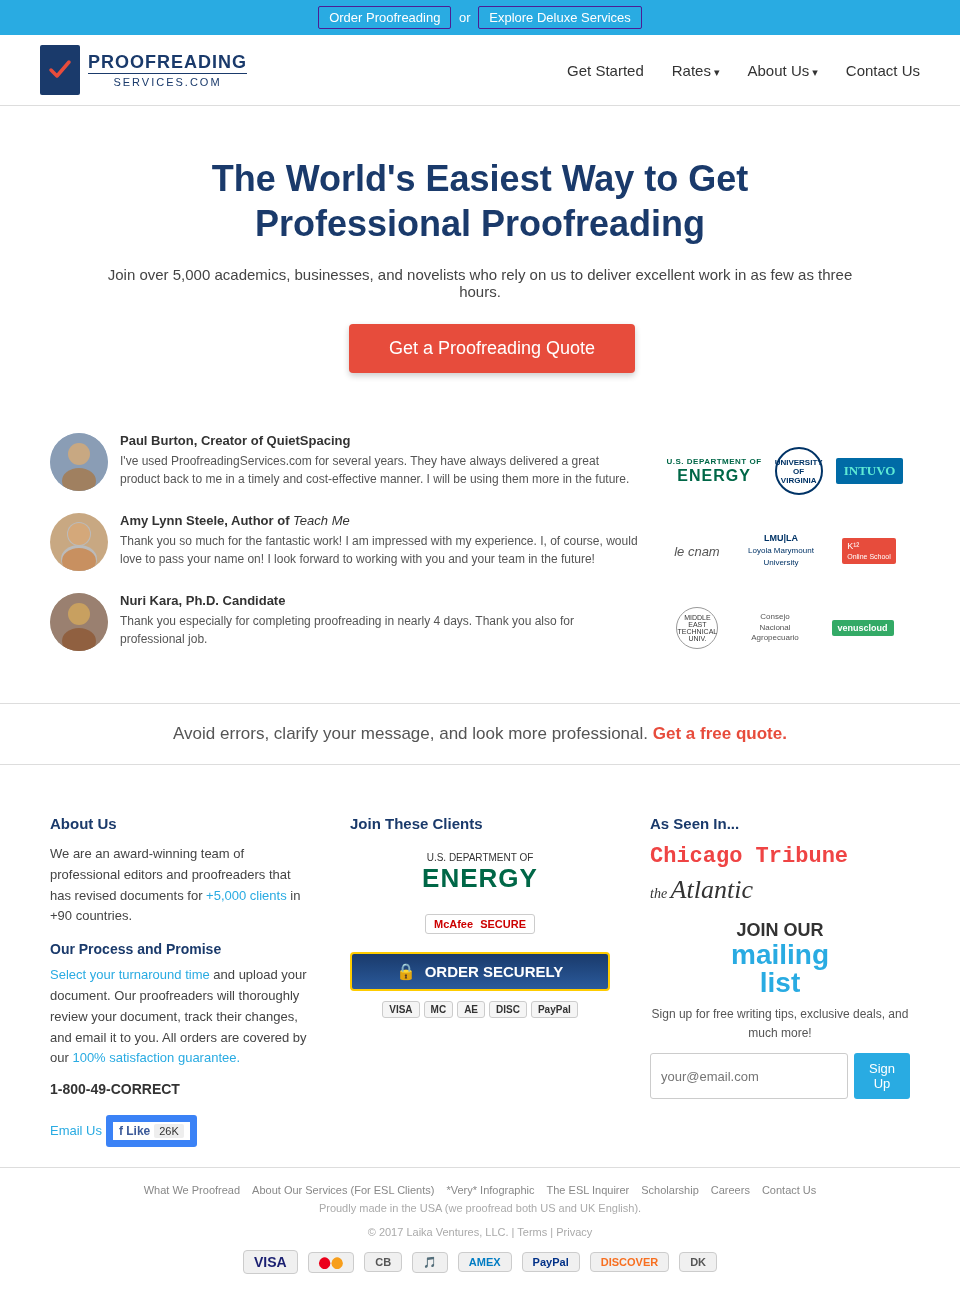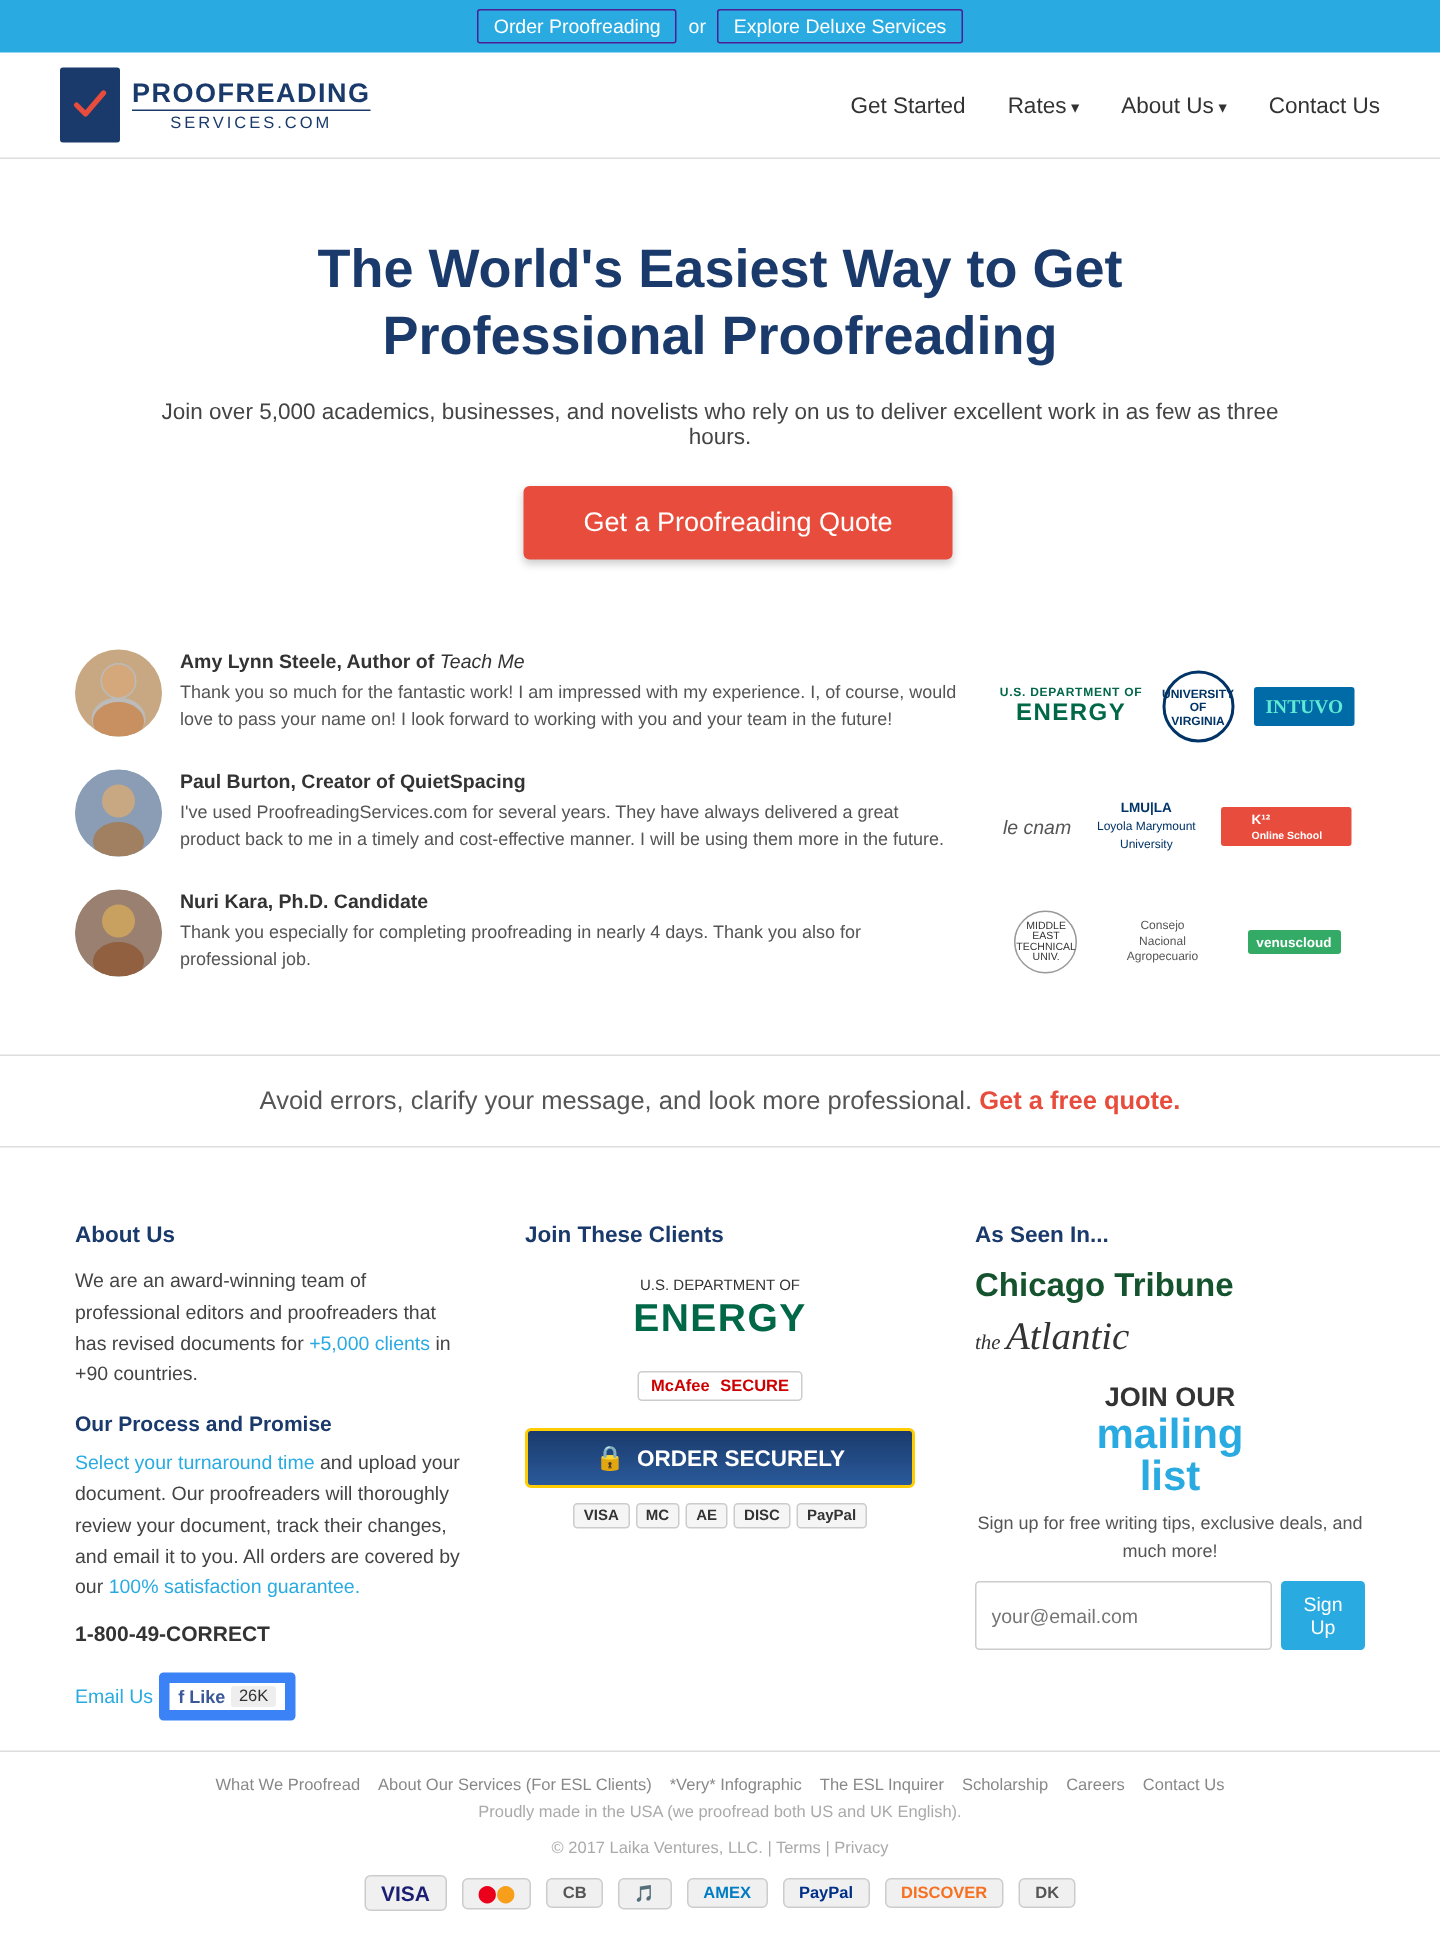--- a/index.html
+++ b/index.html
@@ -184,23 +184,23 @@
       font-weight: bold;
       border-radius: 2px;
       font-family: Liberation Serif, serif;
     }
     .lecnam-badge { font-style: italic; font-size: 13px; color: #555; }
     .lmu-badge { font-size: 9px; color: #003366; font-weight: bold; text-align: center; line-height: 1.3; }
     .k12-badge {
       background: #e74c3c;
       color: #fff;
       font-size: 9px;
-      padding: 3px 20px;
+      padding: 3px 5px;
       border-radius: 2px;
-      font-weight: bold;
+      font-weight: normal;
     }
     .metu-circle {
       width: 42px; height: 42px; border-radius: 50%;
       border: 1px solid #999;
       display: flex; align-items: center; justify-content: center;
       font-size: 7px; color: #333; text-align: center;
     }
     .consejo-badge { font-size: 8px; color: #555; text-align: center; line-height: 1.3; }
     .venus-badge {
       background: #3a6; color: #fff; padding: 3px 6px;
@@ -309,21 +309,21 @@
       border-radius: 3px;
       padding: 3px 8px;
       font-size: 11px;
       font-weight: bold;
       color: #c00;
       margin-bottom: 8px;
       gap: 4px;
     }
 
     
-    .chicago-tribune { font-family: Liberation Sans, sans-serif; font-size: 22px; font-weight: bold; color: #14532d; display: block; margin-bottom: 6px; }
+    .chicago-tribune { font-family: Liberation Mono, monospace; font-size: 22px; font-weight: bold; color: #ef4444; display: block; margin-bottom: 6px; }
     .business-insider { font-size: 18px; font-weight: bold; color: #333; letter-spacing: 1px; text-transform: uppercase; display: block; margin-bottom: 10px; }
     .the-atlantic { font-family: 'Times New Roman', serif; font-size: 26px; font-style: italic; color: #333; display: block; margin-bottom: 6px; }
     .the-small { font-size: 14px; font-style: italic; }
     .mailing-list-box { text-align: center; margin-top: 16px; }
     .mailing-list-box .join { font-size: 18px; font-weight: bold; color: #333; text-transform: uppercase; line-height: 1.1; }
     .mailing-list-box .mailing { font-size: 28px; font-weight: bold; color: #29abe2; line-height: 1; }
     .mailing-list-box .list { font-size: 28px; font-weight: bold; color: #29abe2; line-height: 1; margin-bottom: 8px; }
     .mailing-list-box p { font-size: 12px; color: #555; margin-bottom: 10px; }
     .email-signup {
       display: flex;
@@ -417,45 +417,45 @@
     <span>Professional Proofreading</span>
   </h1>
   <p>Join over 5,000 academics, businesses, and novelists who rely on us to deliver excellent work in as few as three hours.</p>
   <button class="cta-button">Get a Proofreading Quote</button>
 </div>
 
 <div class="social-proof">
   <div class="testimonials">
 
     <div class="testimonial-item">
+      <div class="avatar" style="background:#9ab0c8;">
+        <svg width="58" height="58" viewBox="0 0 58 58">
+          <circle cx="29" cy="29" r="29" fill="#8a9db5"></circle>
+          <circle cx="29" cy="21" r="11" fill="#c8a882"></circle>
+          <ellipse cx="29" cy="48" rx="17" ry="13" fill="#a08060"></ellipse>
+        </svg>
+      </div>
+      <div class="testimonial-text">
+        <div class="author">Paul Burton, Creator of QuietSpacing</div>
+        <p>I've used ProofreadingServices.com for several years. They have always delivered a great product back to me in a timely and cost-effective manner. I will be using them more in the future.</p>
+      </div>
+    </div>
+
+    <div class="testimonial-item">
       <div class="avatar" style="background:#c8a882;">
         <svg width="58" height="58" viewBox="0 0 58 58">
           <circle cx="29" cy="21" r="12" fill="#bbb"></circle>
           <ellipse cx="29" cy="46" rx="18" ry="14" fill="#bbb"></ellipse>
           <circle cx="29" cy="21" r="11" fill="#d4a87a"></circle>
           <ellipse cx="29" cy="48" rx="17" ry="13" fill="#c89060"></ellipse>
         </svg>
       </div>
       <div class="testimonial-text">
         <div class="author">Amy Lynn Steele, Author of <em>Teach Me</em></div>
         <p>Thank you so much for the fantastic work! I am impressed with my experience. I, of course, would love to pass your name on! I look forward to working with you and your team in the future!</p>
-      </div>
-    </div>
-
-    <div class="testimonial-item">
-      <div class="avatar" style="background:#9ab0c8;">
-        <svg width="58" height="58" viewBox="0 0 58 58">
-          <circle cx="29" cy="29" r="29" fill="#8a9db5"></circle>
-          <circle cx="29" cy="21" r="11" fill="#c8a882"></circle>
-          <ellipse cx="29" cy="48" rx="17" ry="13" fill="#a08060"></ellipse>
-        </svg>
-      </div>
-      <div class="testimonial-text">
-        <div class="author">Paul Burton, Creator of QuietSpacing</div>
-        <p>I've used ProofreadingServices.com for several years. They have always delivered a great product back to me in a timely and cost-effective manner. I will be using them more in the future.</p>
       </div>
     </div>
 
     <div class="testimonial-item">
       <div class="avatar" style="background:#b0a090;">
         <svg width="58" height="58" viewBox="0 0 58 58">
           <circle cx="29" cy="29" r="29" fill="#9a8070"></circle>
           <circle cx="29" cy="21" r="11" fill="#c8a060"></circle>
           <ellipse cx="29" cy="48" rx="17" ry="13" fill="#906040"></ellipse>
         </svg>

